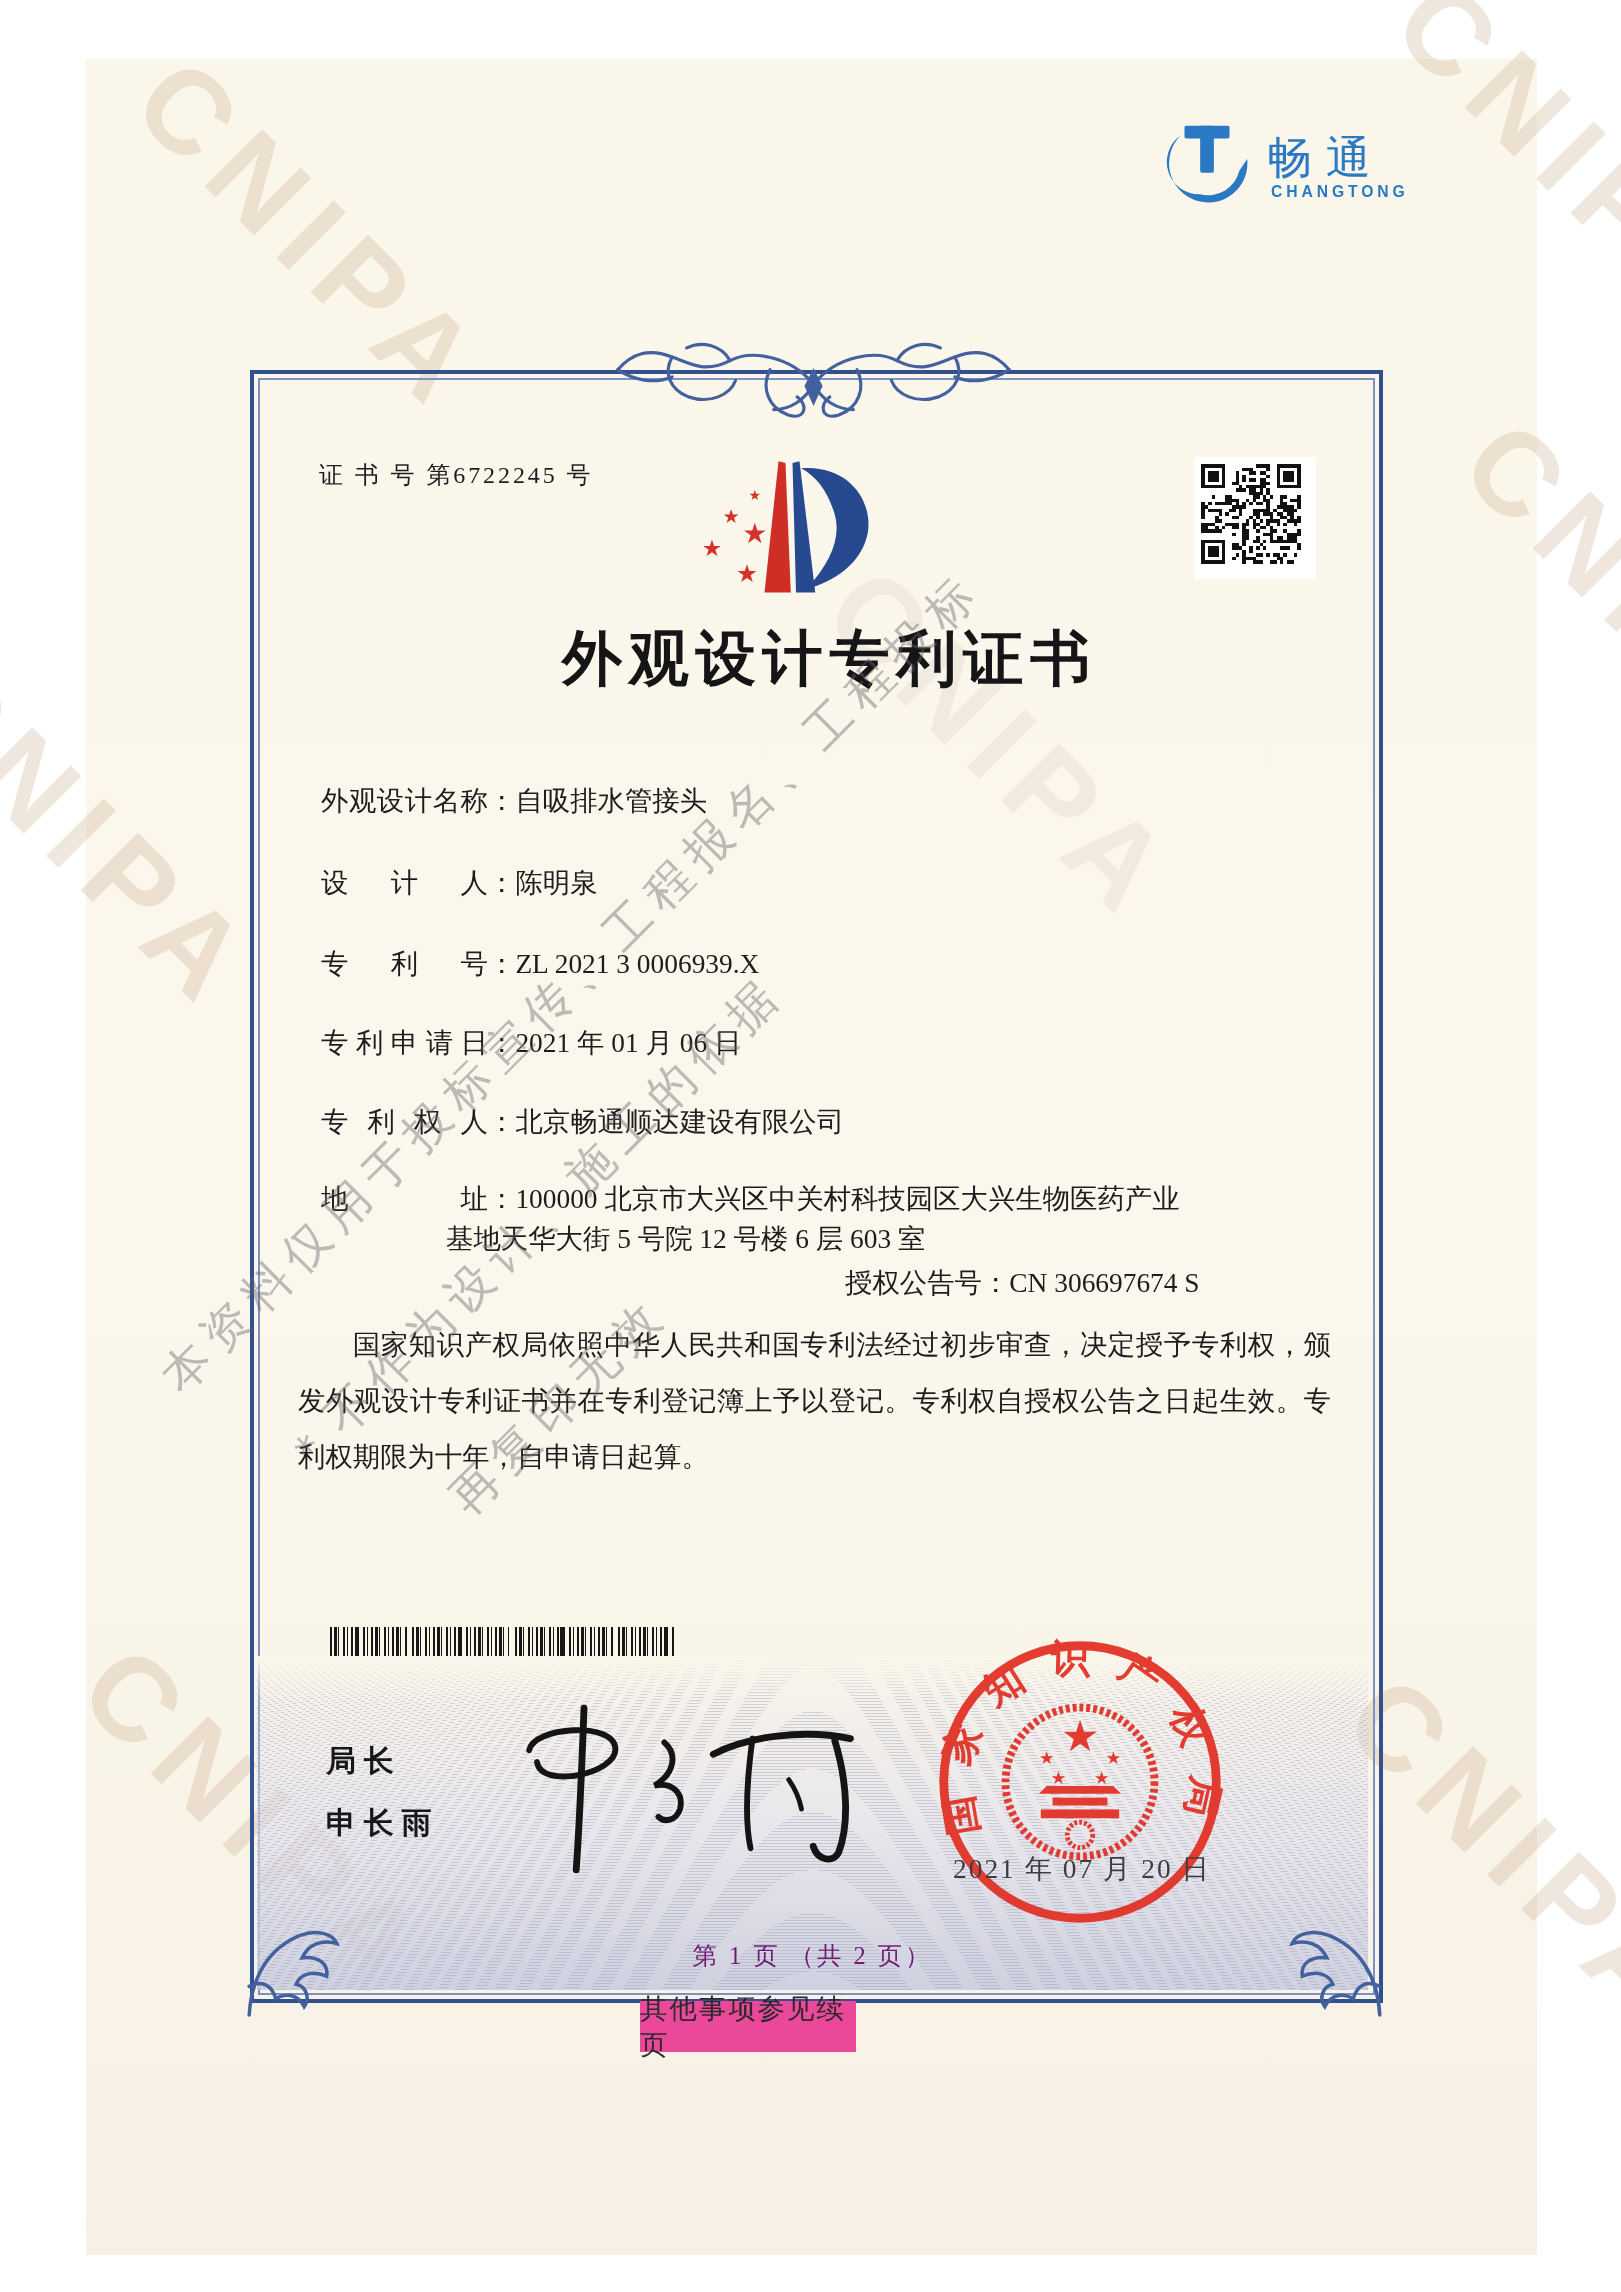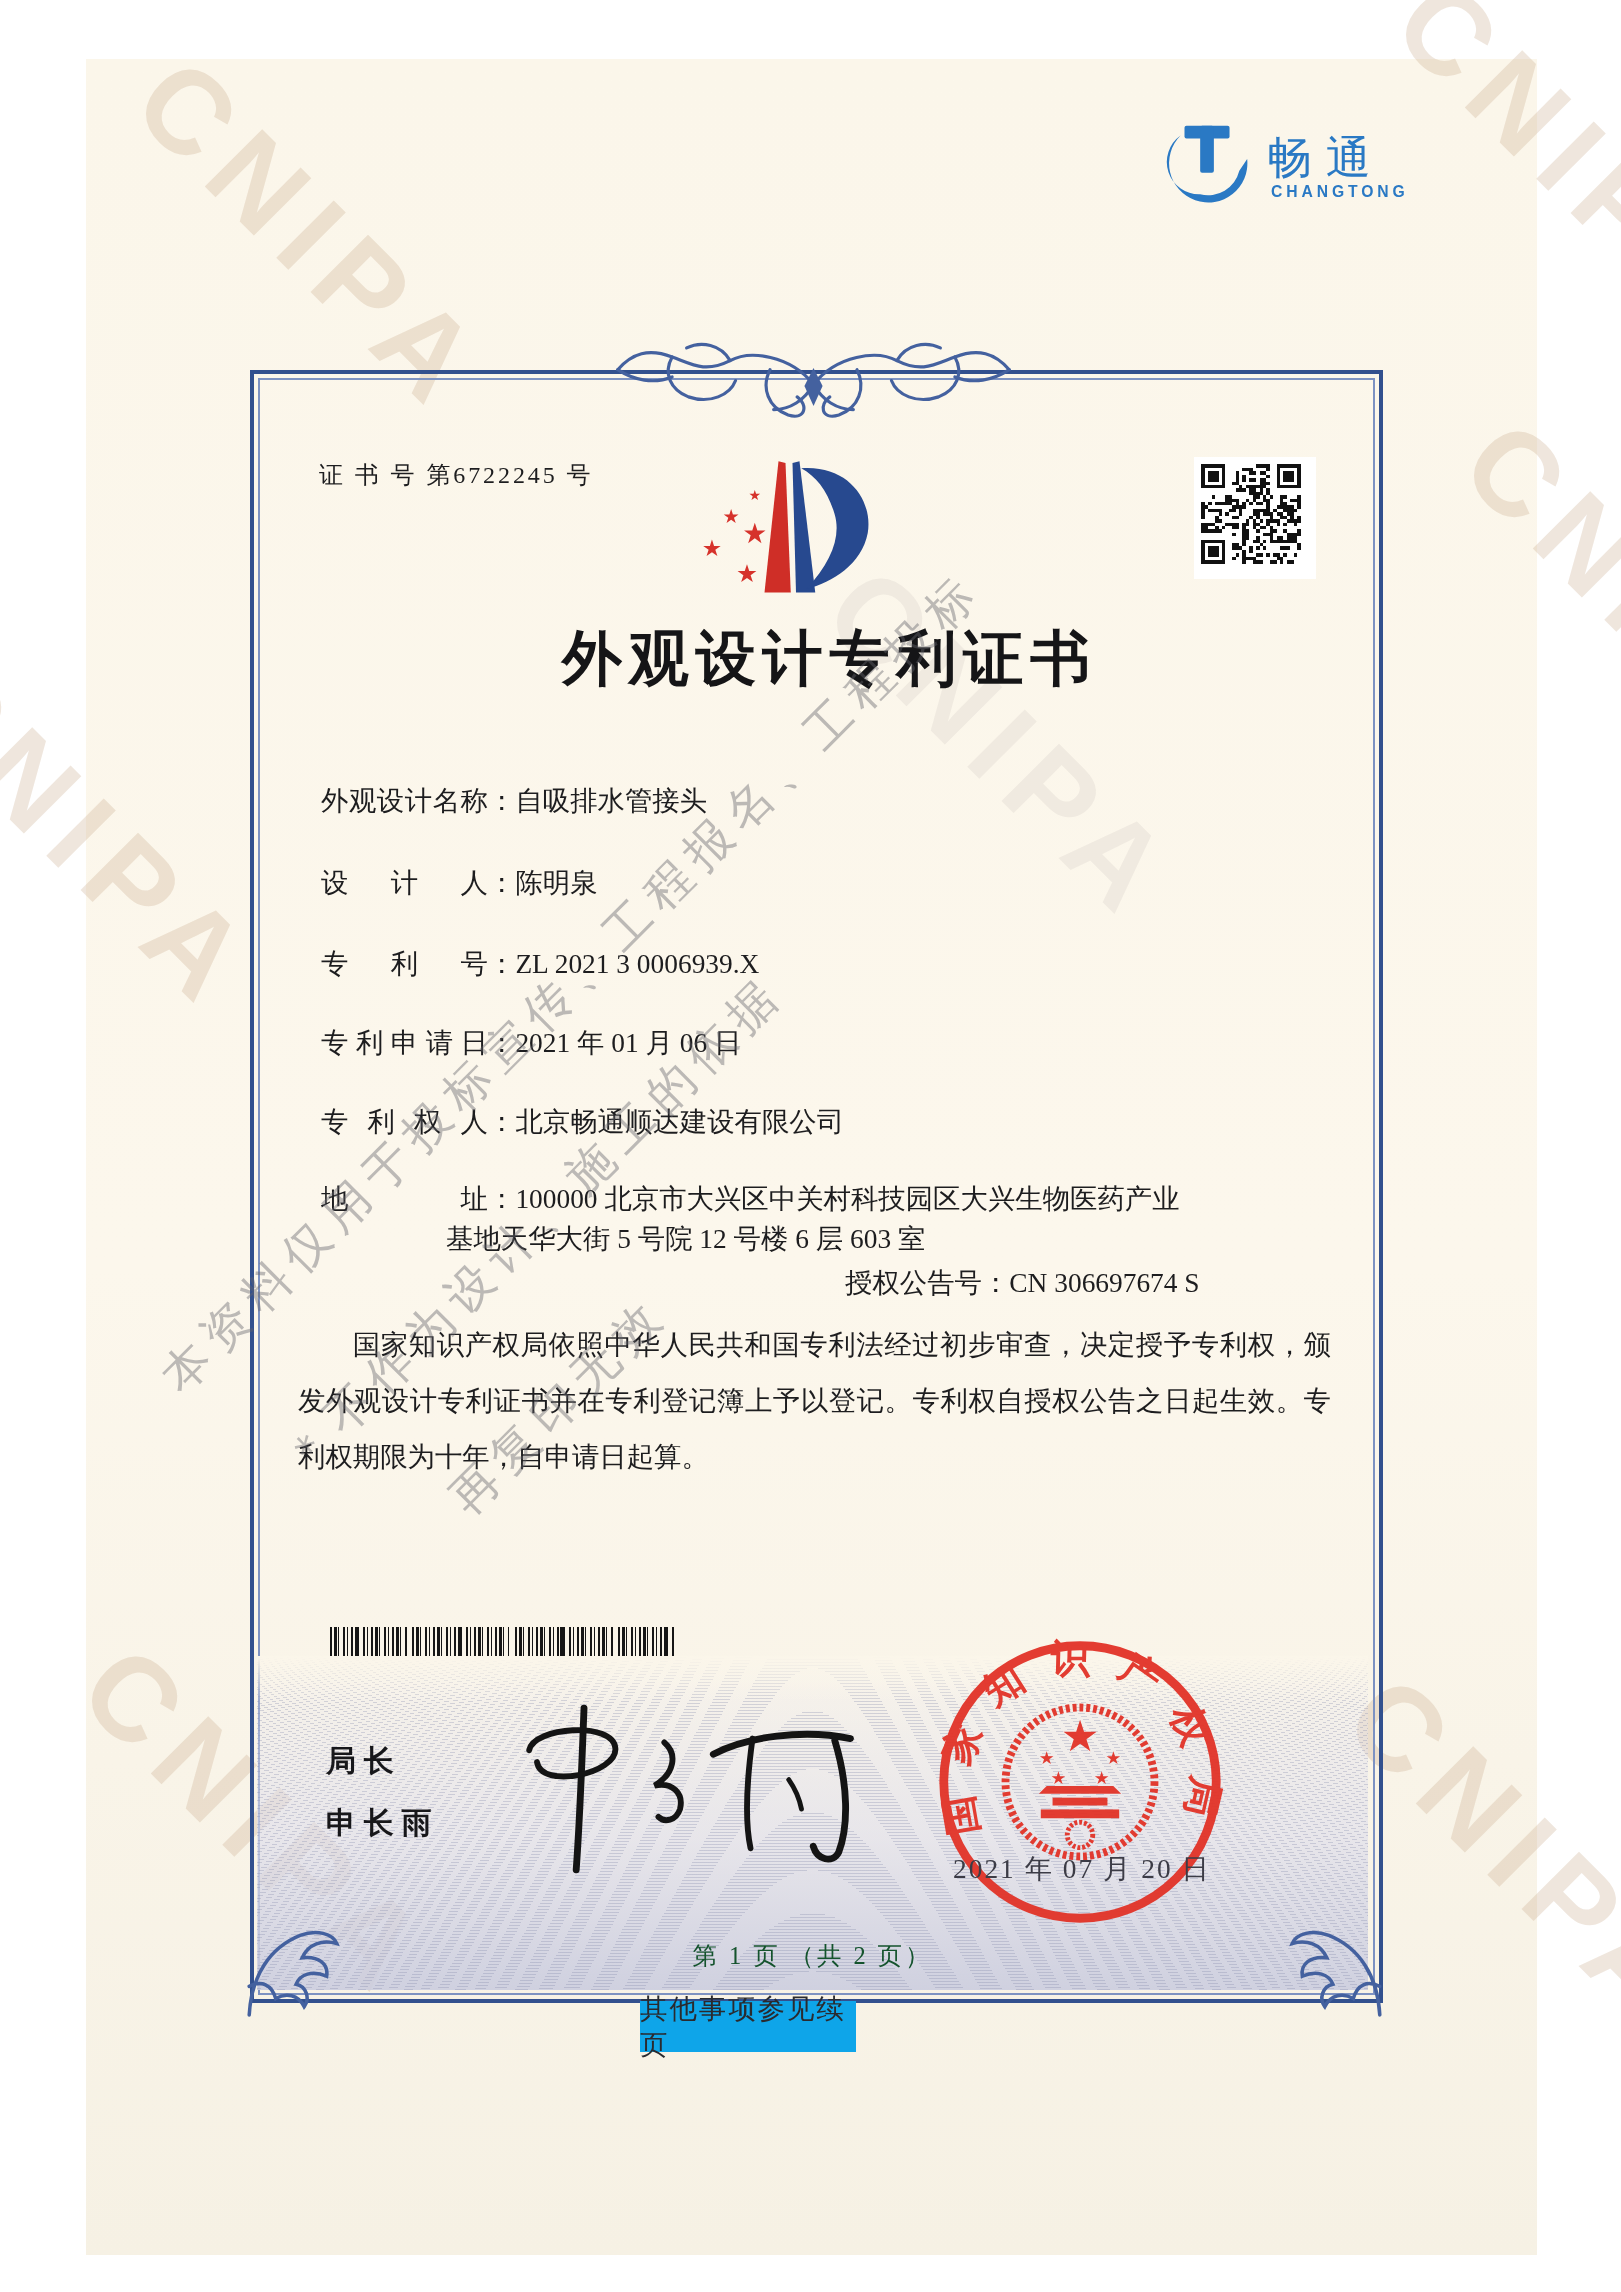--- a/index.html
+++ b/index.html
@@ -59,23 +59,23 @@
      transparent 6.9px 7.8px,#161616 7.8px 8.8px,transparent 8.8px 12.7px,#161616 12.7px 14.7px,transparent 14.7px 16.7px,
      #161616 16.7px 17.6px,transparent 17.6px 20.6px);}
   .ju{position:absolute;left:326px;font-family:"Liberation Sans","DejaVu Sans",sans-serif;
       font-size:30px;font-weight:600;letter-spacing:7.8px;color:#17171a;z-index:5;}
   .ju-t{top:1741px;} .ju-n{top:1803px;}
   .sig{position:absolute;left:490px;top:1703px;z-index:5;}
   .seal{position:absolute;left:933px;top:1635px;z-index:5;opacity:0.95;}
   .seal-date{position:absolute;left:935px;top:1851px;width:294px;text-align:center;z-index:6;
              font-size:27.4px;letter-spacing:2px;color:#3c3c46;}
   .page-no{position:absolute;left:250px;top:1939px;width:1125px;text-align:center;z-index:3;
-           font-size:24.5px;letter-spacing:2.9px;color:#14532d;}
+           font-size:24.5px;letter-spacing:2.9px;color:#701a75;}
   .foot-box{position:absolute;left:640px;top:2001px;width:216px;height:51px;z-index:3;
-            background:#0ea5e9;display:flex;align-items:center;justify-content:center;
+            background:#ec4899;display:flex;align-items:center;justify-content:center;
             font-size:27.4px;letter-spacing:2px;color:#2a2a2e;}
   svg text{font-family:"Liberation Serif","DejaVu Sans",serif;}
 </style>
 </head>
 <body>
 
 <div class="canvas">
   <div class="sheet"></div>
 
   <div class="wm wm1">CNIPA</div>

